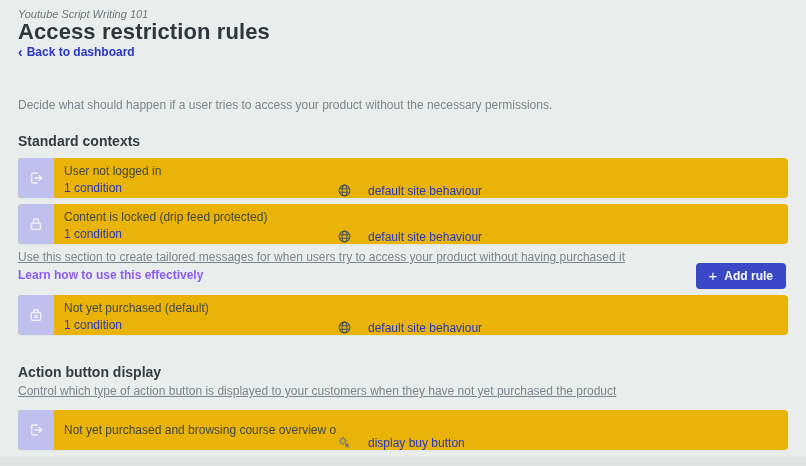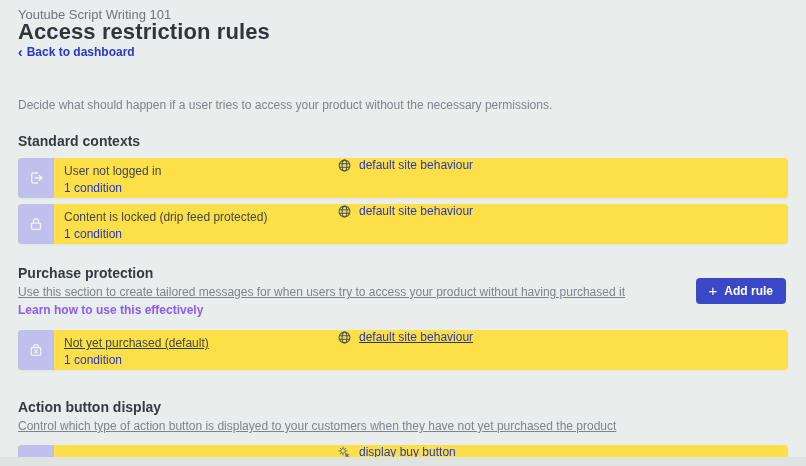--- a/index.html
+++ b/index.html
@@ -6,52 +6,52 @@
   html, body { width: 806px; height: 466px; overflow: hidden; }
   body {
     font-family: "Liberation Sans", sans-serif;
     background: #e9eeec;
     color: #31383e;
     position: relative;
   }
   .page { padding: 8px 18px 0 18px; position: relative; }
 
   
-  .breadcrumb { font-size: 13px; line-height: 13px; color: #6e767c; }
+  .breadcrumb { font-size: 11px; line-height: 13px; color: #6e767c; font-style: italic; }
   h1.page-title { font-size: 22px; line-height: 21px; font-weight: 700; color: #2f363c; margin-top: 0; letter-spacing: .1px; }
   .back-link { display: inline-flex; align-items: center; gap: 4px; margin-top: 3px;
                font-size: 12px; line-height: 14px; font-weight: 700; color: #2737c3; text-decoration: none; cursor: pointer; }
   .back-link .chev { font-size: 14px; line-height: 12px; font-weight: 700; }
 
   .intro { margin-top: 37px; font-size: 12px; line-height: 14px; color: #7d858b; }
 
   
   h2.section-title { margin-top: 21px; font-size: 14px; line-height: 17px; font-weight: 700; color: #343b41; }
   .section-desc { font-size: 12px; line-height: 15px; color: #7d858b; margin-top: 3px; text-decoration: underline; }
   .learn-link { display:inline-block; font-size: 12px; line-height: 15px; font-weight: 700; color: #8b5cf6; text-decoration: none; margin-top: 1px; cursor: pointer; }
 
   
   .cards { margin-top: 8px; }
   .card {
     display: flex; align-items: stretch;
-    background: #fde047; border-radius: 4px;
+    background: #eab308; border-radius: 4px;
     height: 40px; margin-bottom: 6px;
     box-shadow: 0 1px 2px rgba(40,50,60,.05);
   }
   .icon-box {
     flex: 0 0 36px; width: 36px;
     background: #bfc0ed; border-radius: 4px 0 0 4px;
     display: flex; align-items: center; justify-content: center;
   }
   .icon-box svg { display: block; }
   .card-main { flex: 0 0 283px; width: 283px; padding: 6px 10px 0 10px; overflow: hidden; }
   .card.single .card-main { display: flex; align-items: center; padding-top: 0; }
   .card-title { font-size: 12px; line-height: 14px; color: #40474d; white-space: nowrap; }
   .card-link { display: inline-block; font-size: 12px; line-height: 14px; color: #2737c3; text-decoration: none; margin-top: 1px; cursor: pointer; }
-  .card-behaviour { display: flex; align-items: flex-start; gap: 7px; }
+  .card-behaviour { display: flex; align-items: flex-end; gap: 16px; }
   .card-behaviour a { font-size: 12px; line-height: 14px; color: #2737c3; text-decoration: none; cursor: pointer; white-space: nowrap; }
   .bicon { display: flex; align-items: center; }
 
   
   .section-head-row { position: relative; }
   .add-rule-btn {
     position: absolute; right: 2px; top: 13px;
     display: inline-flex; align-items: center; gap: 7px;
     background: #3a48c8; color: #ffffff; border: none; border-radius: 4px;
     height: 26px; padding: 0 13px;
@@ -128,30 +128,29 @@
           </svg>
         </span>
         <a>default site behaviour</a>
       </div>
     </div>
 
   </div>
 
   
   <div class="section-head-row">
-    <h2 class="section-title">Purchase protection</h2>
     <div class="section-desc">Use this section to create tailored messages for when users try to access your product without having purchased it</div>
     <a class="learn-link">Learn how to use this effectively</a>
     <button class="add-rule-btn">
       <span class="plus">+</span>
       <span>Add rule</span>
     </button>
   </div>
 
-  <div class="cards" style="margin-top:12px;text-decoration:underline;">
+  <div class="cards" style="margin-top:12px;">
     <div class="card">
       <div class="icon-box">
         <svg width="18" height="18" viewBox="0 0 20 20" fill="none" stroke="#f2f2fb" stroke-width="1.5" stroke-linecap="round" stroke-linejoin="round">
           <rect x="4.8" y="7.2" width="10.4" height="8.8" rx="1.6"></rect>
           <path d="M7.4 7.2 V6.4 a2.6 2.6 0 0 1 5.2 0 v0.8"></path>
           <path d="M8.6 10.3 l2.8 2.8 M11.4 10.3 l-2.8 2.8"></path>
         </svg>
       </div>
       <div class="card-main">
         <div class="card-title">Not yet purchased (default)</div>

